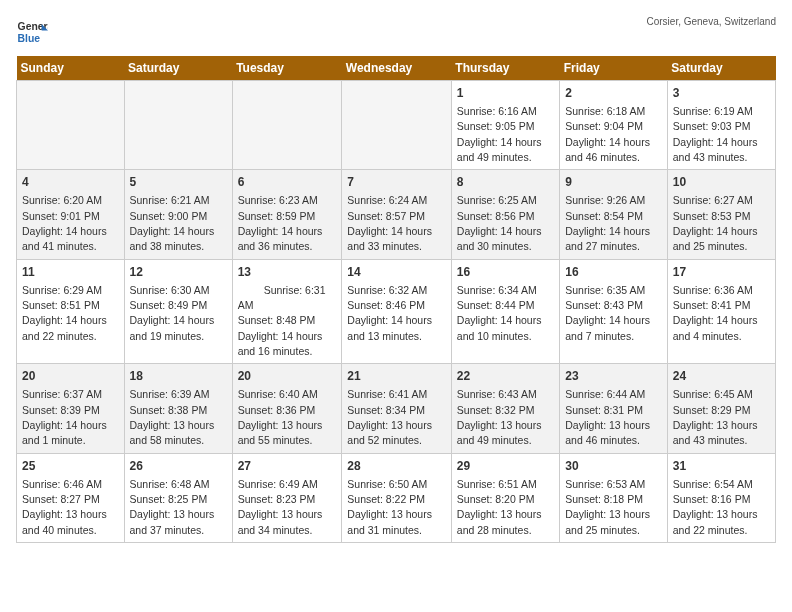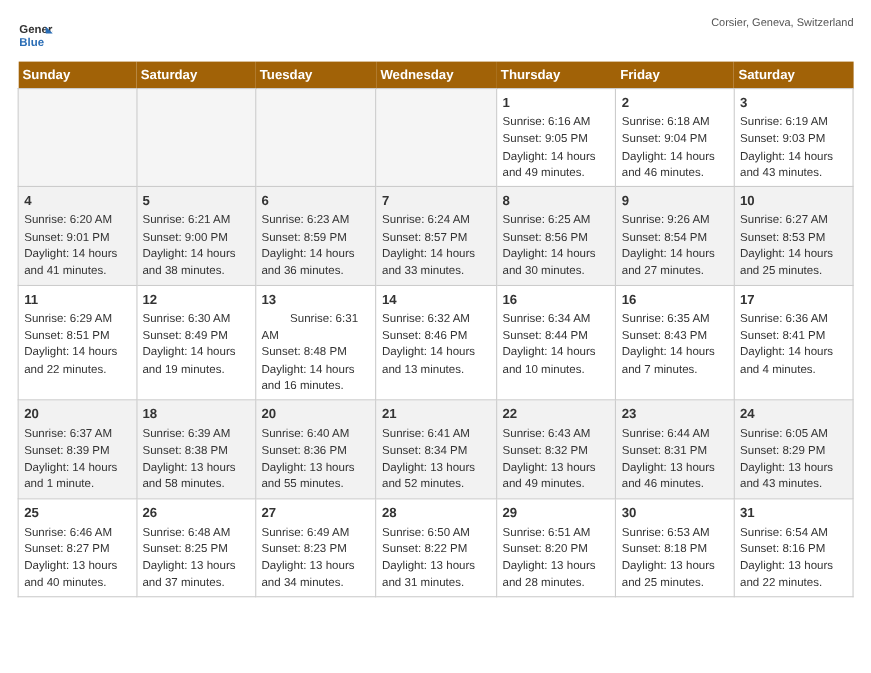--- a/index.html
+++ b/index.html
@@ -182,21 +182,21 @@
 Daylight: 13 hours and 55 minutes.</span></td>
         <td><span class="day-num">21</span><span class="day-info" style="white-space: pre-line;">Sunrise: 6:41 AM
 Sunset: 8:34 PM
 Daylight: 13 hours and 52 minutes.</span></td>
         <td><span class="day-num">22</span><span class="day-info" style="white-space: pre-line;">Sunrise: 6:43 AM
 Sunset: 8:32 PM
 Daylight: 13 hours and 49 minutes.</span></td>
         <td><span class="day-num">23</span><span class="day-info" style="white-space: pre-line;">Sunrise: 6:44 AM
 Sunset: 8:31 PM
 Daylight: 13 hours and 46 minutes.</span></td>
-        <td><span class="day-num">24</span><span class="day-info" style="white-space: pre-line;">Sunrise: 6:05 AM
+        <td><span class="day-num">24</span><span class="day-info" style="white-space: pre-line;">Sunrise: 6:45 AM
 Sunset: 8:29 PM
 Daylight: 13 hours and 43 minutes.</span></td>
       </tr>
       <tr>
         <td><span class="day-num">25</span><span class="day-info" style="white-space: pre-line;">Sunrise: 6:46 AM
 Sunset: 8:27 PM
 Daylight: 13 hours and 40 minutes.</span></td>
         <td><span class="day-num">26</span><span class="day-info" style="white-space: pre-line;">Sunrise: 6:48 AM
 Sunset: 8:25 PM
 Daylight: 13 hours and 37 minutes.</span></td>

